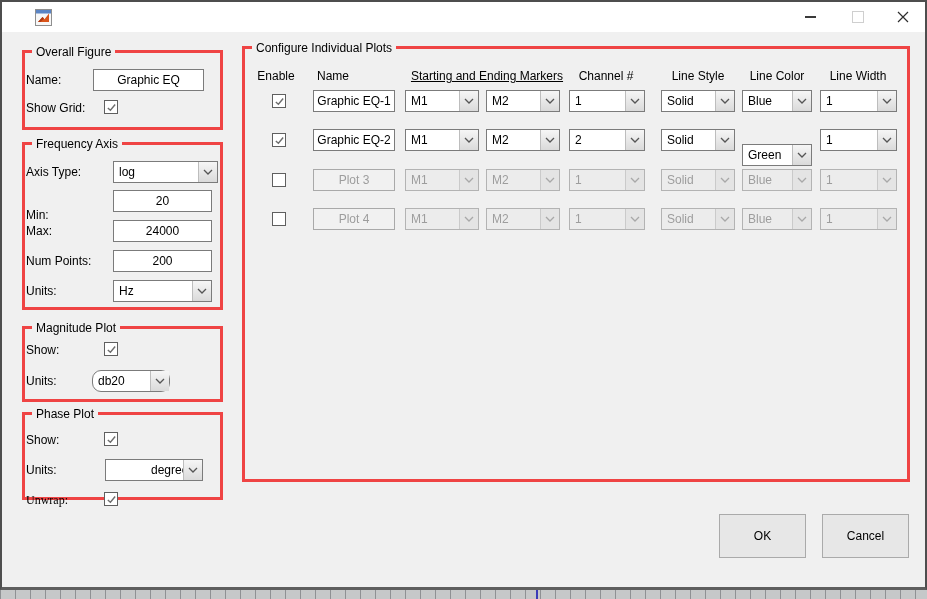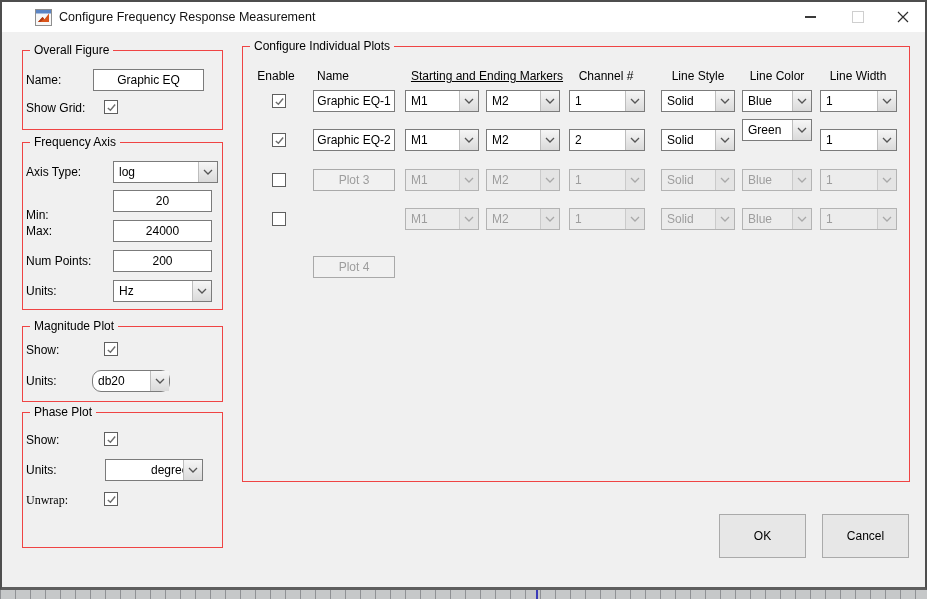--- a/index.html
+++ b/index.html
@@ -30,21 +30,21 @@
   .btn-close{left:884px;}
   .min-glyph{width:11px;height:2px;background:#3a3a3a;}
   .max-glyph{width:10px;height:10px;border:1px solid #cfcfcf;background:transparent;}
   
   .ruler{
     position:absolute;left:0px;top:590px;width:927px;height:9px;background:#c6c8c9;
     background-image:repeating-linear-gradient(to right,#8f9194 0px,#8f9194 1px,transparent 1px,transparent 15px);
   }
   .ruler-marker{position:absolute;left:536px;top:0;width:2px;height:9px;background:#3b3bb8;}
   
-  .group{position:absolute;border:1px solid #ef4444;box-sizing:border-box;}
+  .group{position:absolute;border:3px solid #ef4444;box-sizing:border-box;}
   .group-label{
     position:absolute;top:-8px;left:7px;background:#f0f0f0;padding:0 4px;
     white-space:nowrap;line-height:14px;
   }
   
   .lbl{position:absolute;line-height:15px;white-space:nowrap;}
   .r{text-align:left;}
   .ctr{text-align:center;}
   .edit{
     position:absolute;height:22px;box-sizing:border-box;background:#fff;
@@ -85,21 +85,20 @@
 
 <div class="titlebar">
   <span class="app-icon">
     <svg width="17" height="17" viewBox="0 0 17 17">
       <rect x="0.5" y="0.5" width="16" height="16" fill="#f7f7f7" stroke="#8f8f8f"></rect>
       <rect x="1" y="1" width="15" height="3.5" fill="#5a84c4"></rect>
       <path d="M3 13 L7.5 8 L9.5 10.2 L14 4.5 L14 13 Z" fill="#d9541a"></path>
       <path d="M3 13 L7.5 8 L9 9.6 L5.5 13 Z" fill="#b03a10"></path>
     </svg>
   </span>
-  <span class="title-text">Configure Frequency Response Measurement</span>
   <span class="win-btn btn-min">
       <span class="min-glyph"></span>
     </span>
   <span class="win-btn btn-max">
       <span class="max-glyph"></span>
     </span>
   <span class="win-btn btn-close">
     <svg width="12" height="12" viewBox="0 0 12 12">
         <path d="M1 1 L11 11 M11 1 L1 11" stroke="#2e2e2e" stroke-width="1.2" fill="none"></path>
       </svg>
@@ -158,21 +157,21 @@
 <span class="lbl r" style="left:26px;top:374px;width:74px;">Units:</span>
 <div class="dropdown" style="left:92px;top:370px;width:78px;border-radius:9px;">
   <span class="dd-text">db20</span>
   <span class="dd-btn">
       <svg width="10" height="6" viewBox="0 0 10 6">
         <path d="M1 1 L5 5 L9 1" stroke="#555" stroke-width="1.3" fill="none"></path>
       </svg>
     </span>
 </div>
 
-<div class="group" style="left:22px;top:412px;width:201px;height:136px;">
+<div class="group" style="left:22px;top:412px;width:201px;height:88px;">
   <span class="group-label">Phase Plot</span>
 </div>
 <span class="lbl r" style="left:26px;top:433px;width:74px;">Show:</span>
 <div class="checkbox checked" style="left:104px;top:432px;">
   <svg width="11" height="11" viewBox="0 0 12 12">
       <path d="M2 6.5 L4.8 9 L10 2.8" stroke="#6d6d6d" stroke-width="1.5" fill="none"></path>
     </svg>
 </div>
 <span class="lbl r" style="left:26px;top:463px;width:74px;">Units:</span>
 <div class="dropdown" style="left:105px;top:459px;width:98px;padding-left:40px;">
@@ -286,21 +285,21 @@
       </span>
     </div>
     <div class="dropdown" style="left: 661px; top: 129px; width: 74px;">
       <span class="dd-text">Solid</span>
       <span class="dd-btn">
         <svg width="10" height="6" viewBox="0 0 10 6">
           <path d="M1 1 L5 5 L9 1" stroke="#555" stroke-width="1.3" fill="none"></path>
         </svg>
       </span>
     </div>
-    <div class="dropdown" style="left: 742px; top: 119px; width: 70px;">
+    <div class="dropdown" style="left: 742px; top: 144px; width: 70px;">
       <span class="dd-text">Green</span>
       <span class="dd-btn">
         <svg width="10" height="6" viewBox="0 0 10 6">
           <path d="M1 1 L5 5 L9 1" stroke="#555" stroke-width="1.3" fill="none"></path>
         </svg>
       </span>
     </div>
     <div class="dropdown" style="left: 820px; top: 129px; width: 77px;">
       <span class="dd-text">1</span>
       <span class="dd-btn">
@@ -353,21 +352,21 @@
     </div>
     <div class="dropdown disabled" style="left: 820px; top: 169px; width: 77px;">
       <span class="dd-text">1</span>
       <span class="dd-btn">
         <svg width="10" height="6" viewBox="0 0 10 6">
           <path d="M1 1 L5 5 L9 1" stroke="#a8a8a8" stroke-width="1.3" fill="none"></path>
         </svg>
       </span>
     </div>
     <div class="checkbox" style="left: 272px; top: 212px;"></div>
-    <div class="edit disabled" style="left: 313px; top: 208px; width: 82px; margin-top: 48px;">Plot 4</div>
+    <div class="edit disabled" style="left: 313px; top: 208px; width: 82px;">Plot 4</div>
     <div class="dropdown disabled" style="left: 405px; top: 208px; width: 74px;">
       <span class="dd-text">M1</span>
       <span class="dd-btn">
         <svg width="10" height="6" viewBox="0 0 10 6">
           <path d="M1 1 L5 5 L9 1" stroke="#a8a8a8" stroke-width="1.3" fill="none"></path>
         </svg>
       </span>
     </div>
     <div class="dropdown disabled" style="left: 486px; top: 208px; width: 74px;">
       <span class="dd-text">M2</span>

